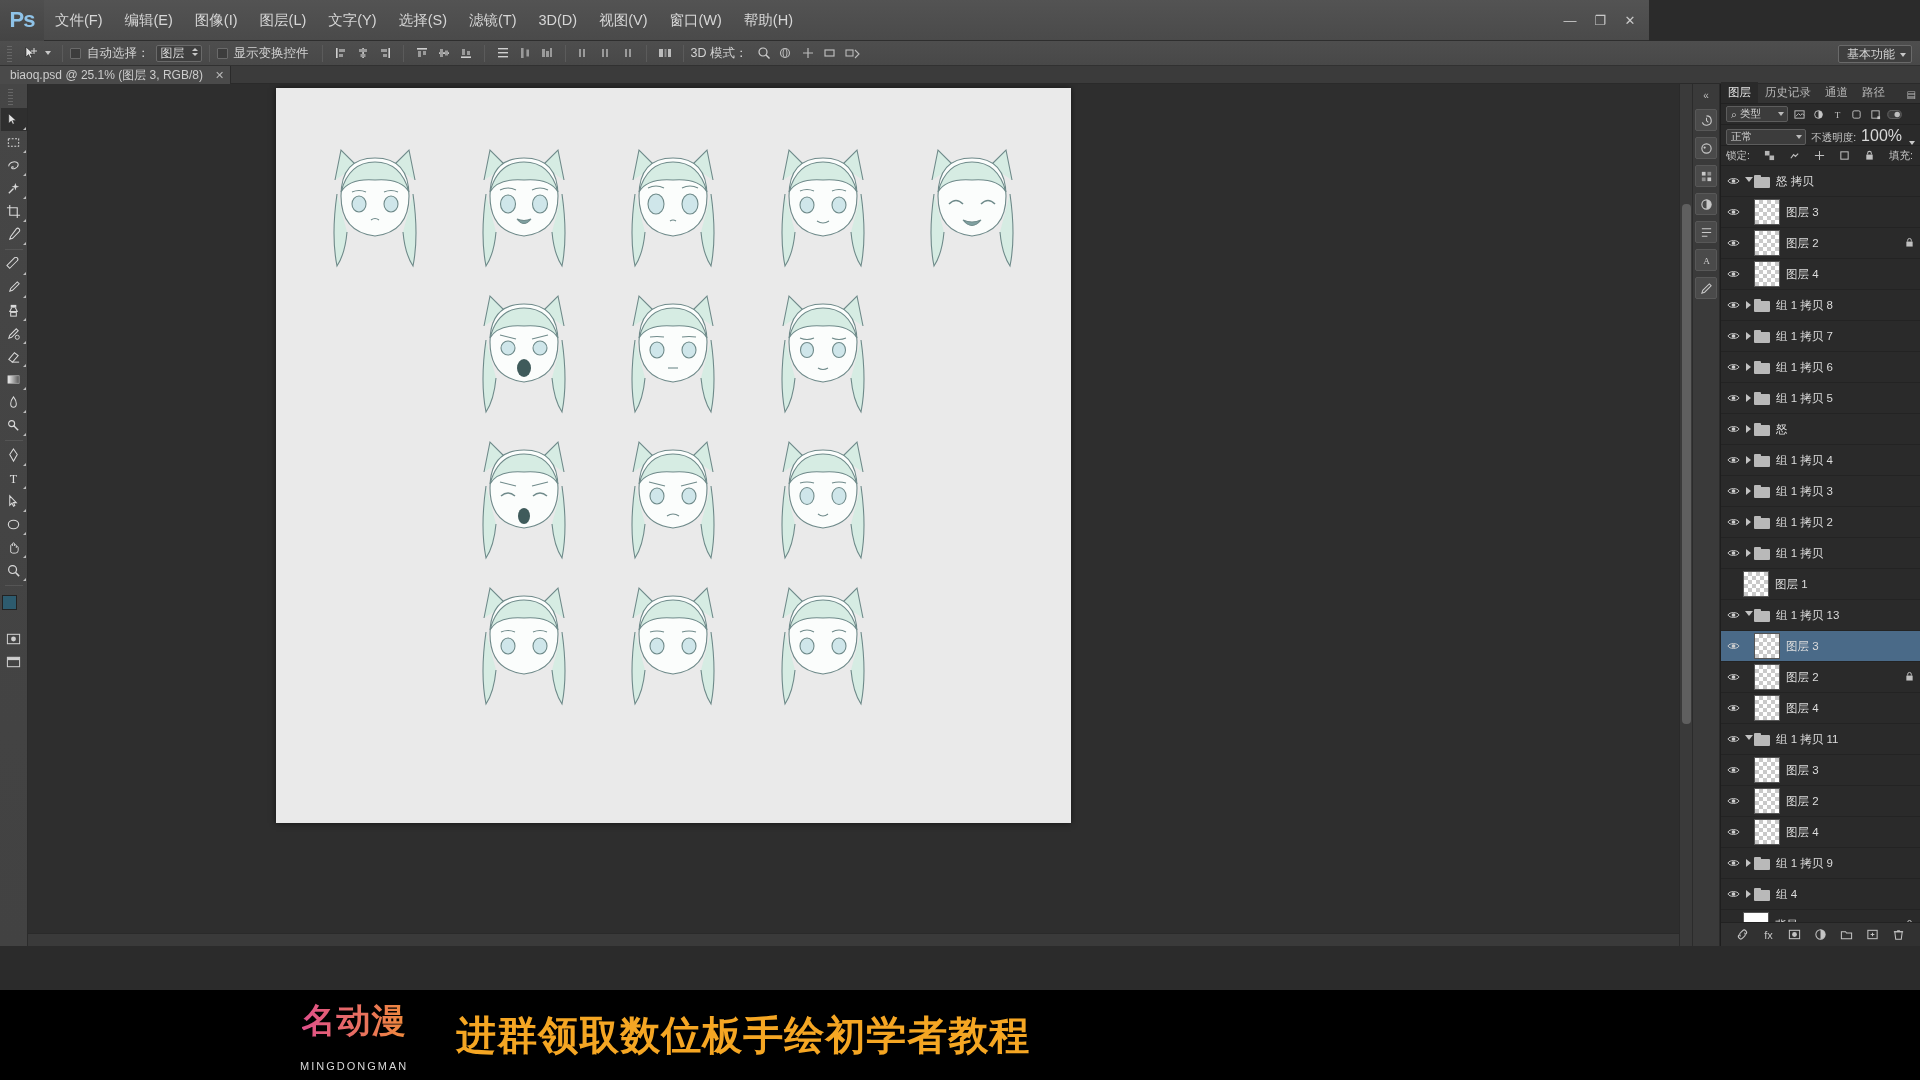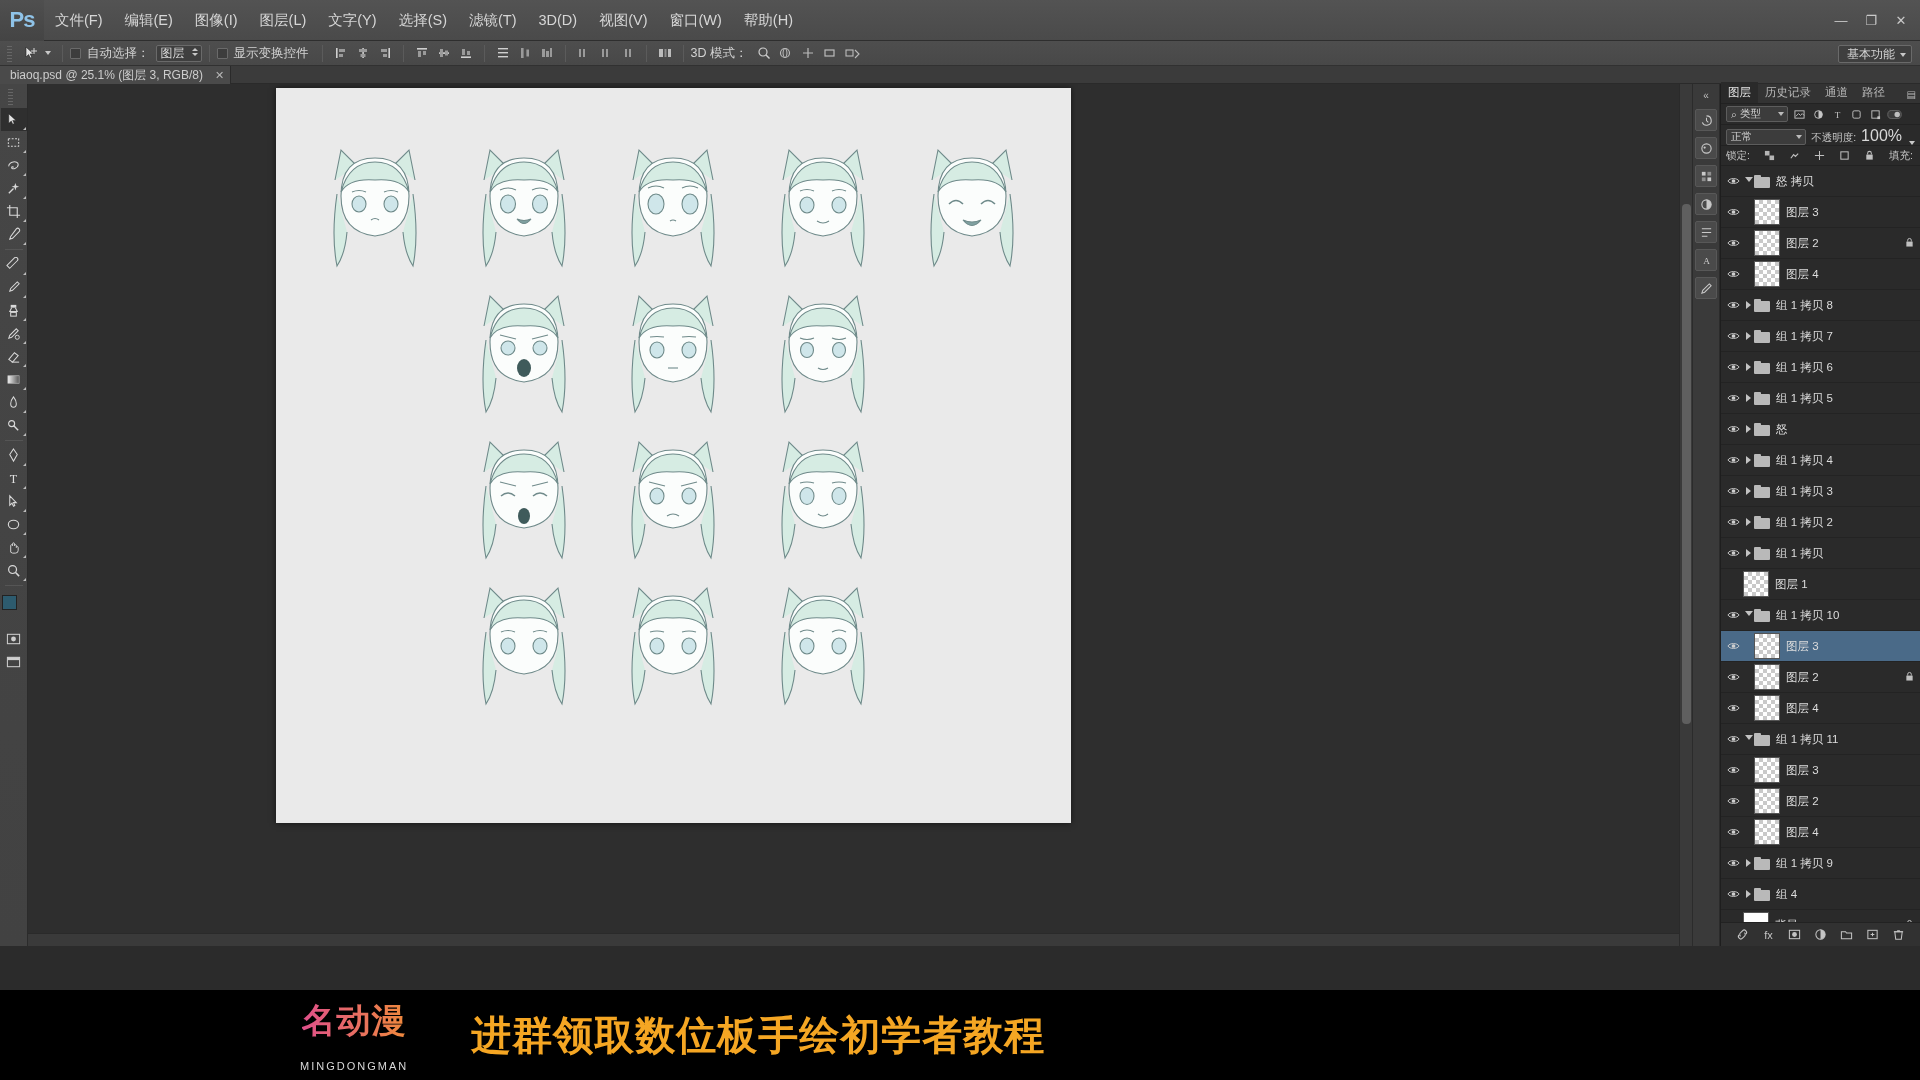--- a/index.html
+++ b/index.html
@@ -6,21 +6,21 @@
   html, body {
     width: 1920px; height: 1080px;
     background: #2b2b2b;
     font-family: "Liberation Sans", "DejaVu Sans", sans-serif;
     overflow: hidden;
   }
   #app { position: relative; width: 1920px; height: 1080px; }
 
   
   .menubar {
-    position: absolute; left: 0; top: 0; width: 1920px; height: 41px;
+    position: absolute; left: 0; top: 0; width: 1649px; height: 41px;
     background: linear-gradient(#535353, #4a4a4a);
     display: flex; align-items: center;
     border-bottom: 1px solid #2e2e2e;
   }
   .ps-logo {
     width: 44px; height: 41px; display: flex; align-items: center; justify-content: center;
     background: linear-gradient(#4f4f4f,#444);
   }
   .ps-logo span { color: #8fc3e8; font-size: 22px; font-weight: bold; letter-spacing: -1px; }
   .menu-item {
@@ -186,21 +186,21 @@
   .subtitle {
     position:absolute; left:88px; bottom:150px; font-size:44px; font-weight:bold;
     color:#ffffff; letter-spacing:4px; white-space:nowrap;
     -webkit-text-stroke:3px #2a2a2a;
     paint-order: stroke fill;
     text-shadow: 0 3px 6px rgba(0,0,0,.8);
     font-family:"DejaVu Sans","Liberation Sans",sans-serif;
   }
   .banner {
     position:absolute; left:0; bottom:0; width:1920px; height:90px; background:#000;
-    display:flex; align-items:center;gap:15px;
+    display:flex; align-items:center;
   }
   .logo-wrap { margin-left:300px; display:flex; flex-direction:column; align-items:center; }
   .logo-main { font-size:34px; font-weight:bold; color:#e0508a;
                font-family:"DejaVu Serif","Liberation Serif",serif; letter-spacing:1px;
                background:linear-gradient(90deg,#e0508a,#f08a3c); -webkit-background-clip:text; -webkit-text-fill-color:transparent;}
   .logo-sub { font-size:11px; color:#d8d8d8; letter-spacing:2px; margin-top:16px;}
   .banner-t1 { margin-left:60px; font-size:40px; font-weight:bold; color:#f5a623;
                font-family:"DejaVu Sans","Liberation Sans",sans-serif; letter-spacing:1px;}
   .banner-t2 { margin-left:48px; font-size:40px; font-weight:bold; color:#f5a623;
                font-family:"DejaVu Sans","Liberation Sans",sans-serif; letter-spacing:1px;}
@@ -1134,21 +1134,21 @@
               <circle cx="7" cy="5" r="2" fill="#cfcfcf"></circle>
             </svg>
           </div>
           <div class="arrow">
             <i class="open"></i>
           </div>
           <div class="folder">
             <div class="ft"></div>
             <div class="fb"></div>
           </div>
-          <div class="lname">组 1 拷贝 10</div>
+          <div class="lname">组 1 拷贝 13</div>
         </div>
         <div class="layerrow selected">
           <div class="eye">
             <svg width="13" height="10" viewBox="0 0 14 10">
               <path d="M1 5 C3 1.5 11 1.5 13 5 C11 8.5 3 8.5 1 5 Z" fill="none" stroke="#cfcfcf" stroke-width="1"></path>
               <circle cx="7" cy="5" r="2" fill="#cfcfcf"></circle>
             </svg>
           </div>
           <div style="width: 11px;"></div>
           <div class="thumbbox"></div>

